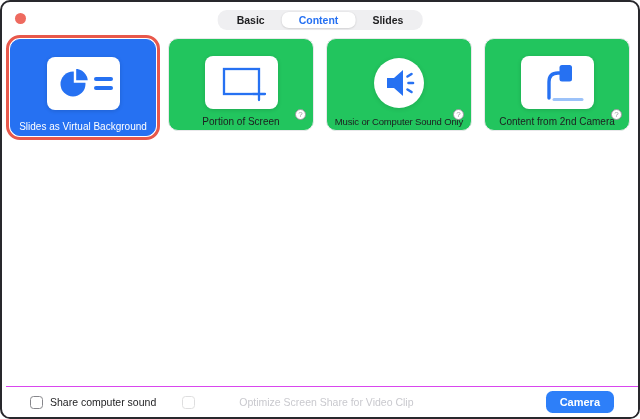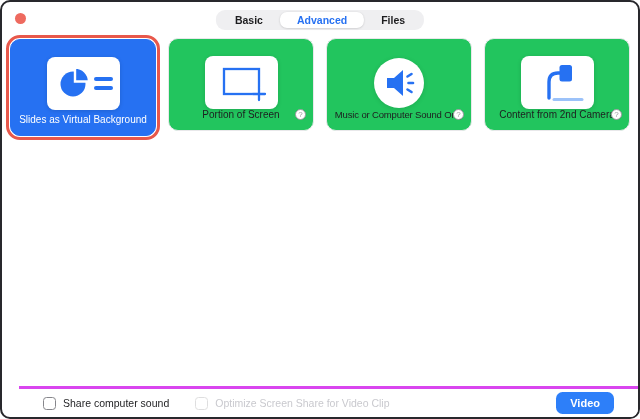--- a/index.html
+++ b/index.html
@@ -67,55 +67,55 @@
     box-shadow: 0 1px 4px rgba(0,0,0,.14);
     display: flex; align-items: center; justify-content: center;
   }
   .icon-circle {
     width: 50px; height: 50px; margin-top: 19px;
     background: #fff; border-radius: 50%;
     box-shadow: 0 1px 5px rgba(0,0,0,.12);
     display: flex; align-items: center; justify-content: center;
   }
   .label-row {
-    margin-top: auto; padding-bottom: 10px; width: 100%;
+    margin-top: auto; padding-bottom: 3px; width: 100%;
     display: flex; justify-content: center; align-items: center;
   }
   .card-label {
     font-size: 10px; font-weight: 500; white-space: nowrap;
     color: var(--c-text_primary, #1d1d1f);
   }
   .card-label.tight { font-size: 9.5px; letter-spacing: -0.15px; }
   .card.selected .card-label { color: #fff; }
   .help {
     position: absolute; right: 7px; bottom: 10px;
     width: 11px; height: 11px; border-radius: 50%;
     border: 1px solid var(--c-help_gray, #98989d);
     color: var(--c-help_gray, #98989d);
     font-size: 8px; line-height: 9px; text-align: center;
     cursor: pointer; background: #fff;
   }
 
   
   .footer {
-    position: absolute; left: 17px; right: 0; bottom: 0; height: 31px;
-    border-top: 3px solid #d946ef;
+    position: absolute; left: 4px; right: 0; bottom: 0; height: 31px;
+    border-top: 1px solid #d946ef;
     display: flex; align-items: center;
     padding: 0 24px; background: #fff;
   }
   .checkbox-group { display: flex; align-items: center; cursor: pointer; }
   .checkbox-box {
     width: 13px; height: 13px; border-radius: 3.5px;
     border: 1.5px solid #86868b; background: #fff; cursor: pointer;
   }
   .checkbox-label {
     margin-left: 7px; font-size: 10.5px; font-weight: 500;
     color: var(--c-text_primary, #1d1d1f); white-space: nowrap;
   }
-  .checkbox-group.disabled { cursor: default; }
+  .checkbox-group.disabled { cursor: default; gap: 37px; }
   .checkbox-group.disabled .checkbox-box { border-color: #dededf; }
   .checkbox-group.disabled .checkbox-label {
     color: var(--c-text_disabled, #c9c9ce); font-weight: 400;
   }
   .checkbox-group + .checkbox-group { margin-left: 26px; }
   .share-btn {
     margin-left: auto; height: 22px; padding: 0 14px;
     background: var(--c-button, #2d7ff9); color: #fff;
     border: none; border-radius: 6.5px;
     font-family: inherit; font-size: 11px; font-weight: 700;
@@ -124,22 +124,22 @@
 </style>
 </head>
 <body>
 
 <div class="window">
 
   <div class="close-dot"></div>
 
   <div class="tabs">
     <button class="tab">Basic</button>
-    <button class="tab active">Advanced</button>
-    <button class="tab">Files</button>
+    <button class="tab active">Content</button>
+    <button class="tab">Slides</button>
   </div>
 
   <div class="cards">
 
     <div class="card selected">
       <div class="icon-plate">
         <svg width="73" height="53" viewBox="0 0 73 53">
           <circle cx="26" cy="27" r="12.5" fill="#2671F2"></circle>
           <path d="M28,24.5 L28,10.5 A14,14 0 0 1 42,24.5 Z" fill="#2671F2" stroke="#ffffff" stroke-width="2.4"></path>
           <rect x="47" y="20" width="19" height="4" rx="2" fill="#2671F2"></rect>
@@ -198,16 +198,16 @@
 
   <div class="footer">
     <div class="checkbox-group">
       <span class="checkbox-box"></span>
       <span class="checkbox-label">Share computer sound</span>
     </div>
     <div class="checkbox-group disabled">
       <span class="checkbox-box"></span>
       <span class="checkbox-label">Optimize Screen Share for Video Clip</span>
     </div>
-    <button class="share-btn">Video</button>
+    <button class="share-btn">Camera</button>
   </div>
 
 </div>
 
 </body></html>

